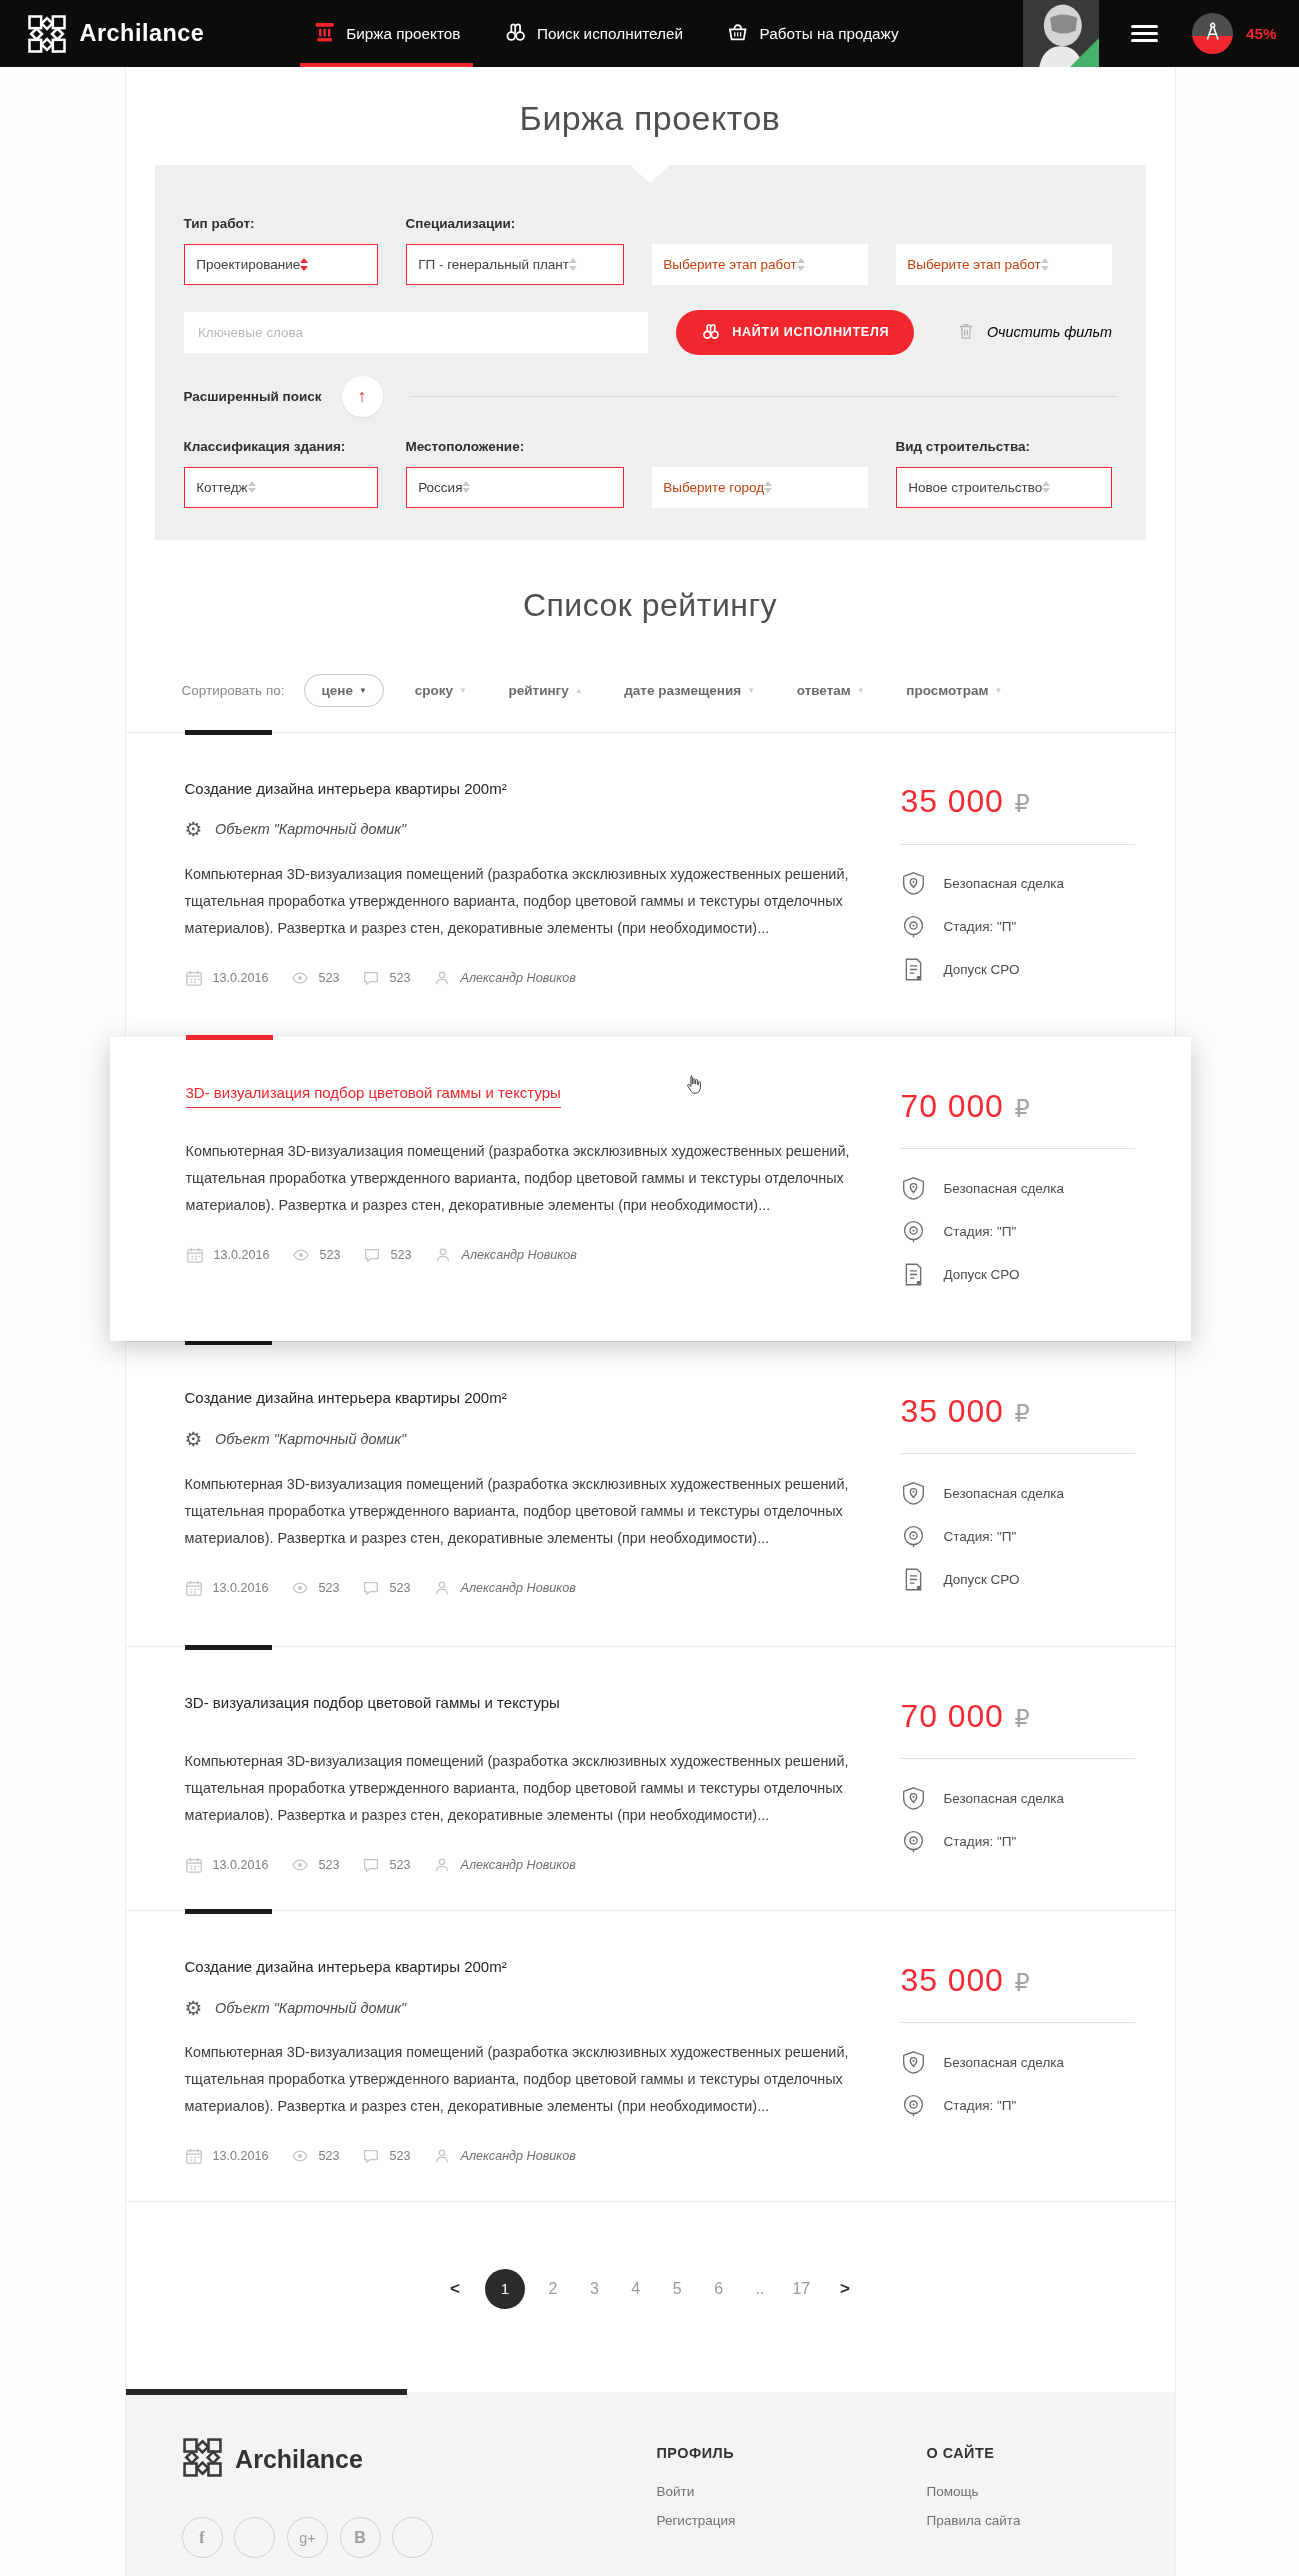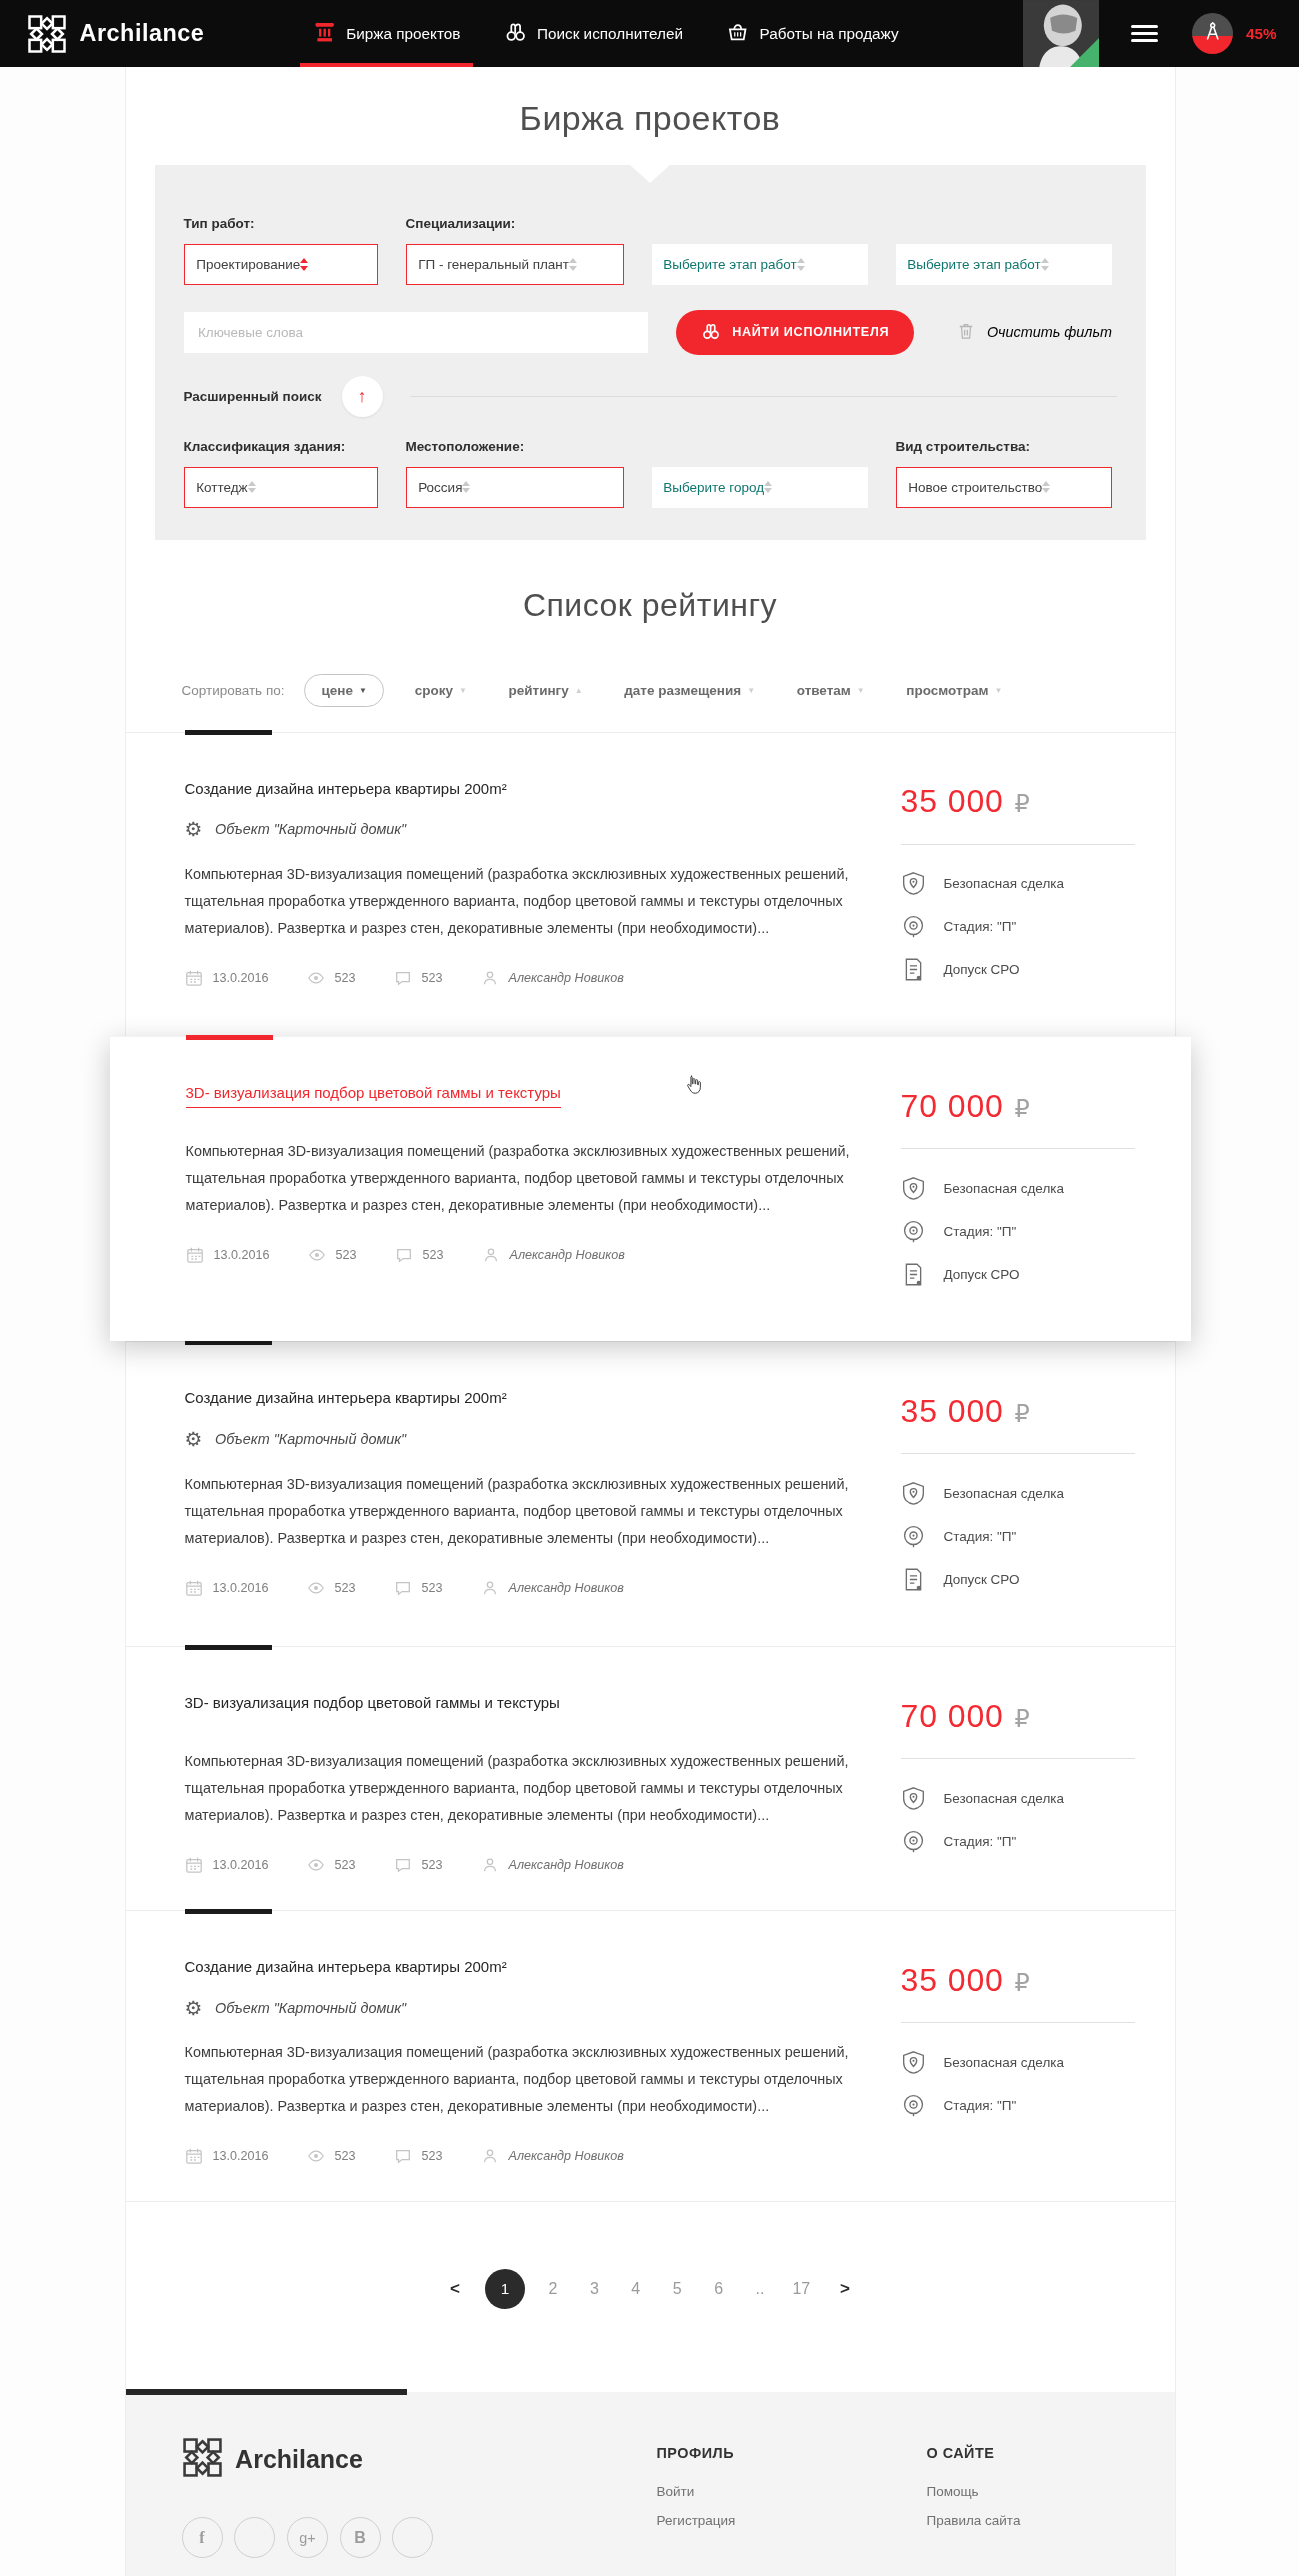--- a/index.html
+++ b/index.html
@@ -29,21 +29,21 @@
 
   
   .filter-panel { margin:0 29px; background:#f0efef; position:relative; padding:27px 29px 32px; }
   .filter-notch { position:absolute; top:0; left:50%; transform:translateX(-50%);
        border-left:20px solid transparent; border-right:20px solid transparent; border-top:18px solid #fff; }
   .filter-grid { display:grid; grid-template-columns:194px 218px 216px 216px; column-gap:28px;margin-top:24px; }
   .filter-label { font-size:13.5px; font-weight:bold; color:#2f2f2f; margin-bottom:11.7px; height:16px; }
   .select { height:41px; background:#fff; display:flex; align-items:center; padding:0 11.7px; cursor:pointer; }
   .select--red { border:0.9px solid #f1272d; }
   .select-value { font-size:13.5px; color:#3f3f3f; white-space:nowrap; }
-  .select-value.placeholder { color:#0f766e; }
+  .select-value.placeholder { color:#c2410c; }
   .sel-arrows { display:flex; flex-direction:column; gap:2.7px; align-items:center; }
   .tri-up { width:0;height:0;border-left:4.5px solid transparent;border-right:4.5px solid transparent;border-bottom:5.4px solid #c9c9c9; }
   .tri-down { width:0;height:0;border-left:4.5px solid transparent;border-right:4.5px solid transparent;border-top:5.4px solid #c9c9c9; }
   .sel-arrows.red .tri-up { border-bottom-color:#f1272d; }
   .sel-arrows.red .tri-down { border-top-color:#f1272d; }
 
   .filter-row2 { display:flex; align-items:center; margin-top:25px; }
   .keywords-input { width:464px; height:41px; border:none; background:#fff; padding:0 14.4px; font-size:13.5px; color:#3f3f3f; font-family:inherit; }
   .keywords-input::placeholder { color:#b9b9b9; }
   .find-btn { margin-left:28px; height:45px; border:none; border-radius:23.4px; background:#f1272d; color:#fff;
@@ -78,21 +78,21 @@
   .card-bar { position:absolute; top:-2.7px; left:59px; width:87px; height:5.4px; background:#1b1b1b; }
   .card--active { margin:0 -16px; padding:47px 56px 36px 76px; box-shadow:0 7.2px 27px rgba(0,0,0,.22); z-index:2; border-top:0.9px solid #f3f3f3; }
   .card--active .card-bar { background:#f1272d; left:76px; }
   .card-left { flex:1; padding-right:36px; }
   .card-title { font-size:15px; font-weight:normal; color:#262626; line-height:1.2; cursor:pointer; }
   .card--active .card-title span { color:#f1272d; border-bottom:1.8px solid #f1272d; padding-bottom:5.4px; }
   .card-object { display:flex; align-items:center; gap:12.6px; margin-top:21.6px; }
   .gear { font-size:20px; color:#5a5a5a; line-height:1; }
   .card-object em { font-size:14.4px; color:#4a4a4a; }
   .card-desc { margin-top:21.6px; font-size:14.4px; line-height:27px; color:#3d3d3d; max-width:775px; }
-  .card-meta { display:flex; align-items:center; margin-top:27px; gap:38px; }
+  .card-meta { display:flex; align-items:center; margin-top:27px; gap:22px; }
   .meta-item { display:flex; align-items:center; gap:10px; font-size:12.6px; color:#7f7f7f; }
   .meta-item em { color:#6f6f6f; }
   .card-right { width:234px; flex:none; padding-top:3.6px; }
   .price { display:flex; align-items:baseline; gap:10.8px; }
   .price-num { font-size:32px; color:#f42a32; letter-spacing:0.9px; }
   .price-cur { font-size:24px; color:#a3a3a3; font-family:"DejaVu Sans",sans-serif; }
   .price-divider { height:0.9px; background:#e0e0e0; margin:23.4px 0 27px; }
   .badge { display:flex; align-items:center; gap:18px; margin-bottom:18px; }
   .badge span { font-size:13.5px; color:#4c4c4c; }
   .cursor-hand { position:absolute; top:36px; left:573px; z-index:3; }

